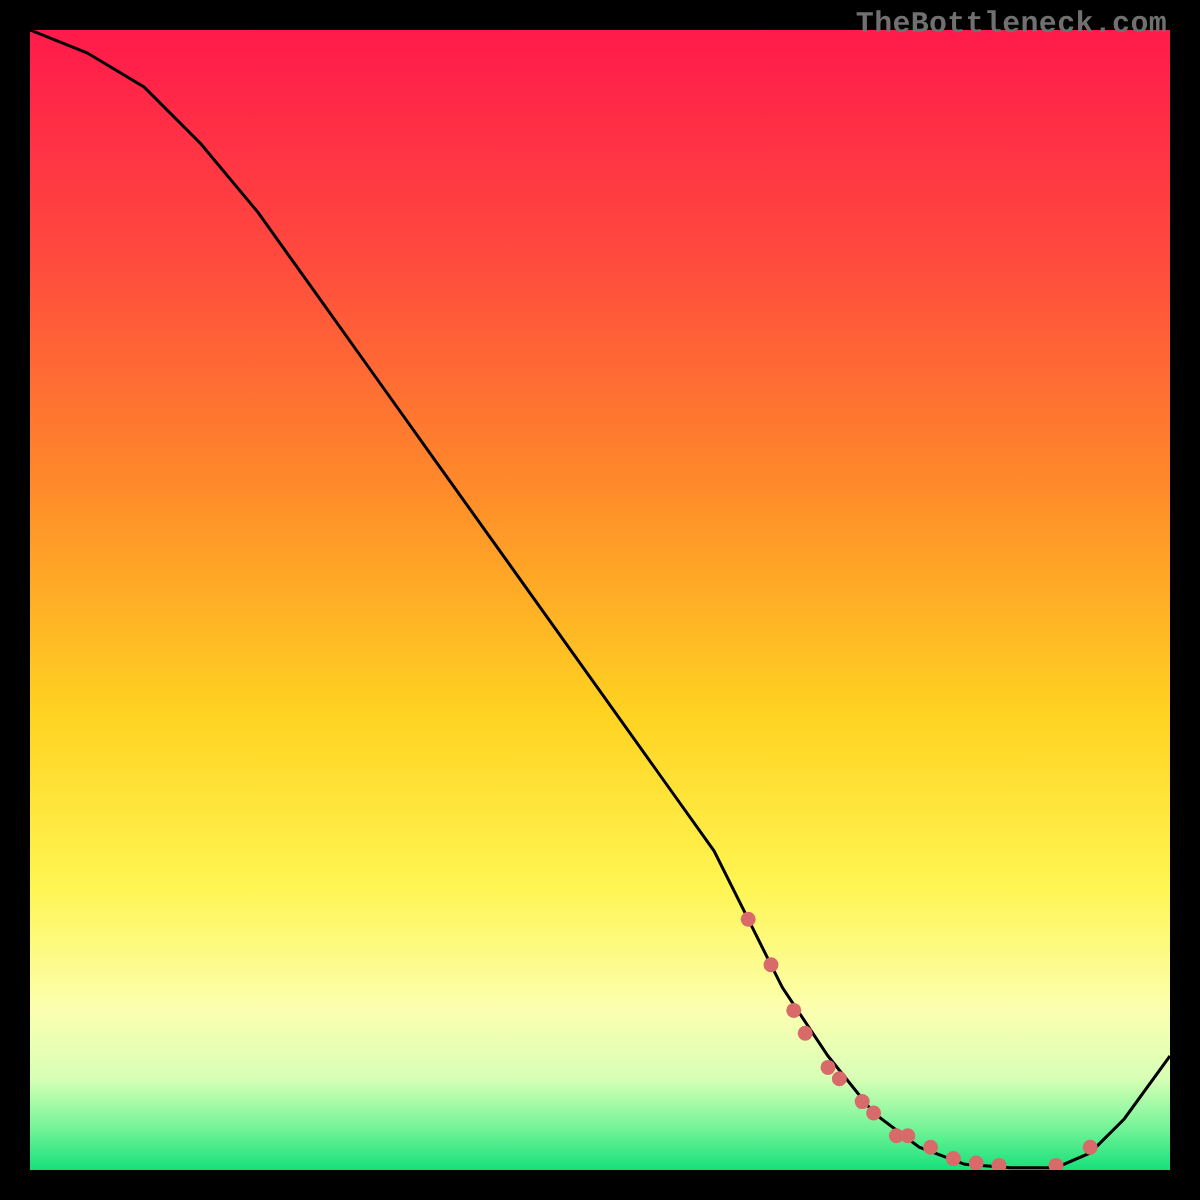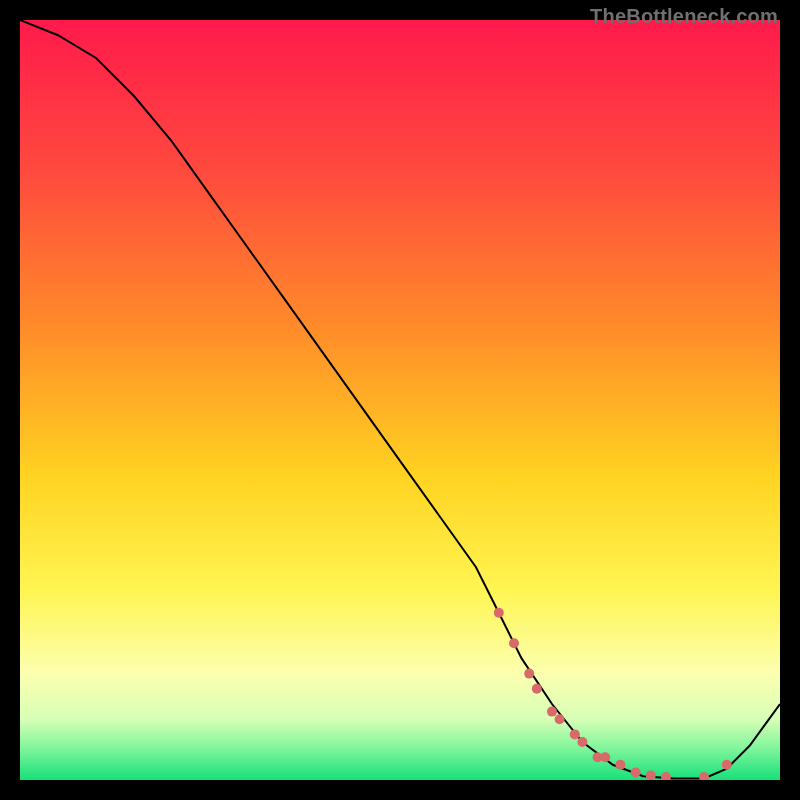--- a/index.html
+++ b/index.html
@@ -21,21 +21,21 @@
     left: 20px;
     top: 20px;
     width: 760px;
     height: 760px;
     overflow: hidden;
   }
   .watermark {
     position: absolute;
     top: 5px;
     right: 22px;
-    font-family: Liberation Sans, sans-serif;
+    font-family: Liberation Mono, monospace;
     font-size: 20px;
     font-weight: 600;
     color: #707070;
     letter-spacing: 0.2px;
     user-select: none;
   }
   svg { display: block; }
 </style>
 </head>
 <body>

